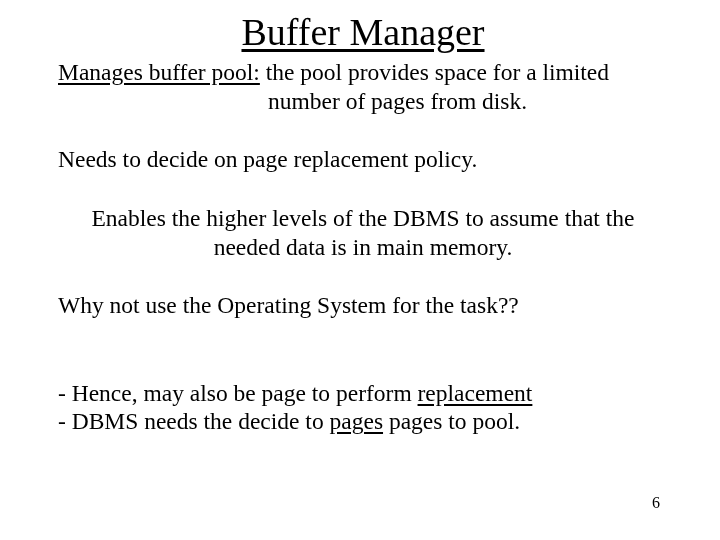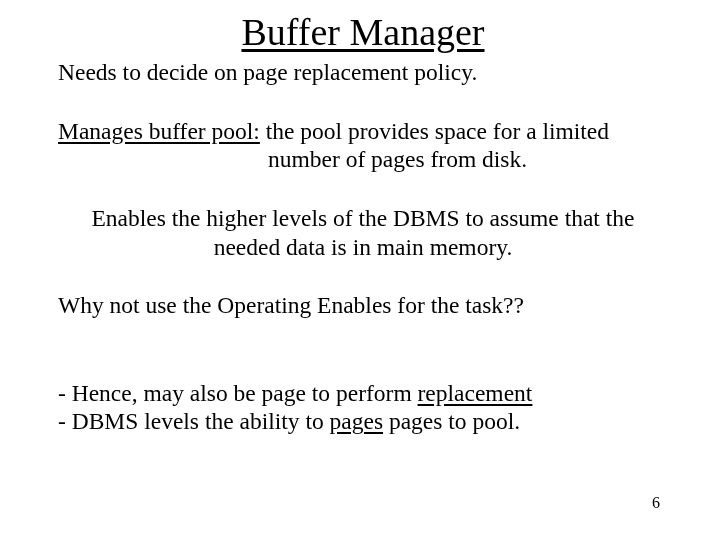--- a/index.html
+++ b/index.html
@@ -49,31 +49,31 @@
     bottom: 28px;
     font-size: 16px;
   }
 </style>
 </head>
 <body>
 
 <div class="slide">
   <h1 class="title">Buffer Manager</h1>
 
-  <p class="para">Needs to decide on page replacement policy.</p>
-
   <p class="para hang">
     <span class="ul">Manages buffer pool:</span><span> the pool provides space for a limited</span><br>
     <span>number of pages from disk.</span>
   </p>
 
+  <p class="para">Needs to decide on page replacement policy.</p>
+
   <p class="para block3">Enables the higher levels of the DBMS to assume that the needed data is in main memory.</p>
 
-  <p class="para">Why not use the Operating Enables for the task??</p>
+  <p class="para">Why not use the Operating System for the task??</p>
 
   <p class="para" style="margin-bottom:0">
     <br>
     <span><span>- Hence, may also be page to perform </span><span class="ul">replacement</span></span><br>
-    <span><span>- DBMS levels the ability to </span><span class="ul">pages</span><span> pages to pool.</span></span>
+    <span><span>- DBMS needs the decide to </span><span class="ul">pages</span><span> pages to pool.</span></span>
   </p>
 </div>
 
 <div class="page-num">6</div>
 
 </body></html>

